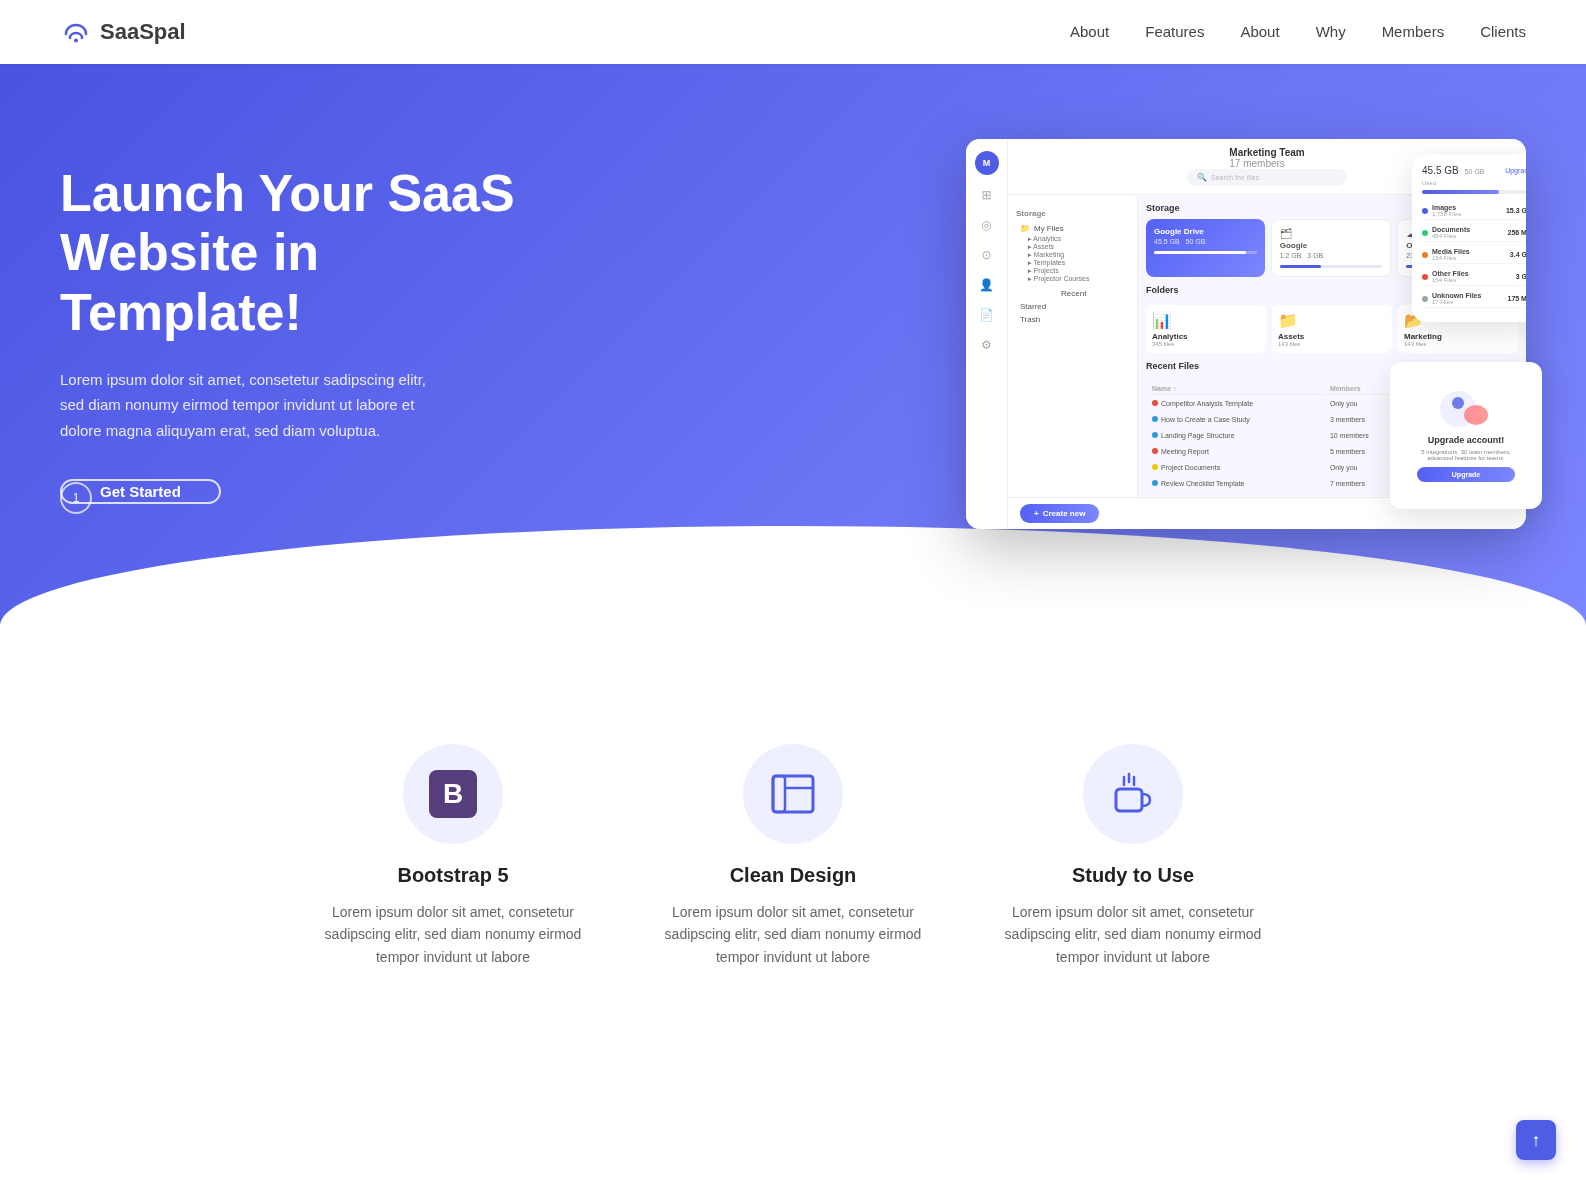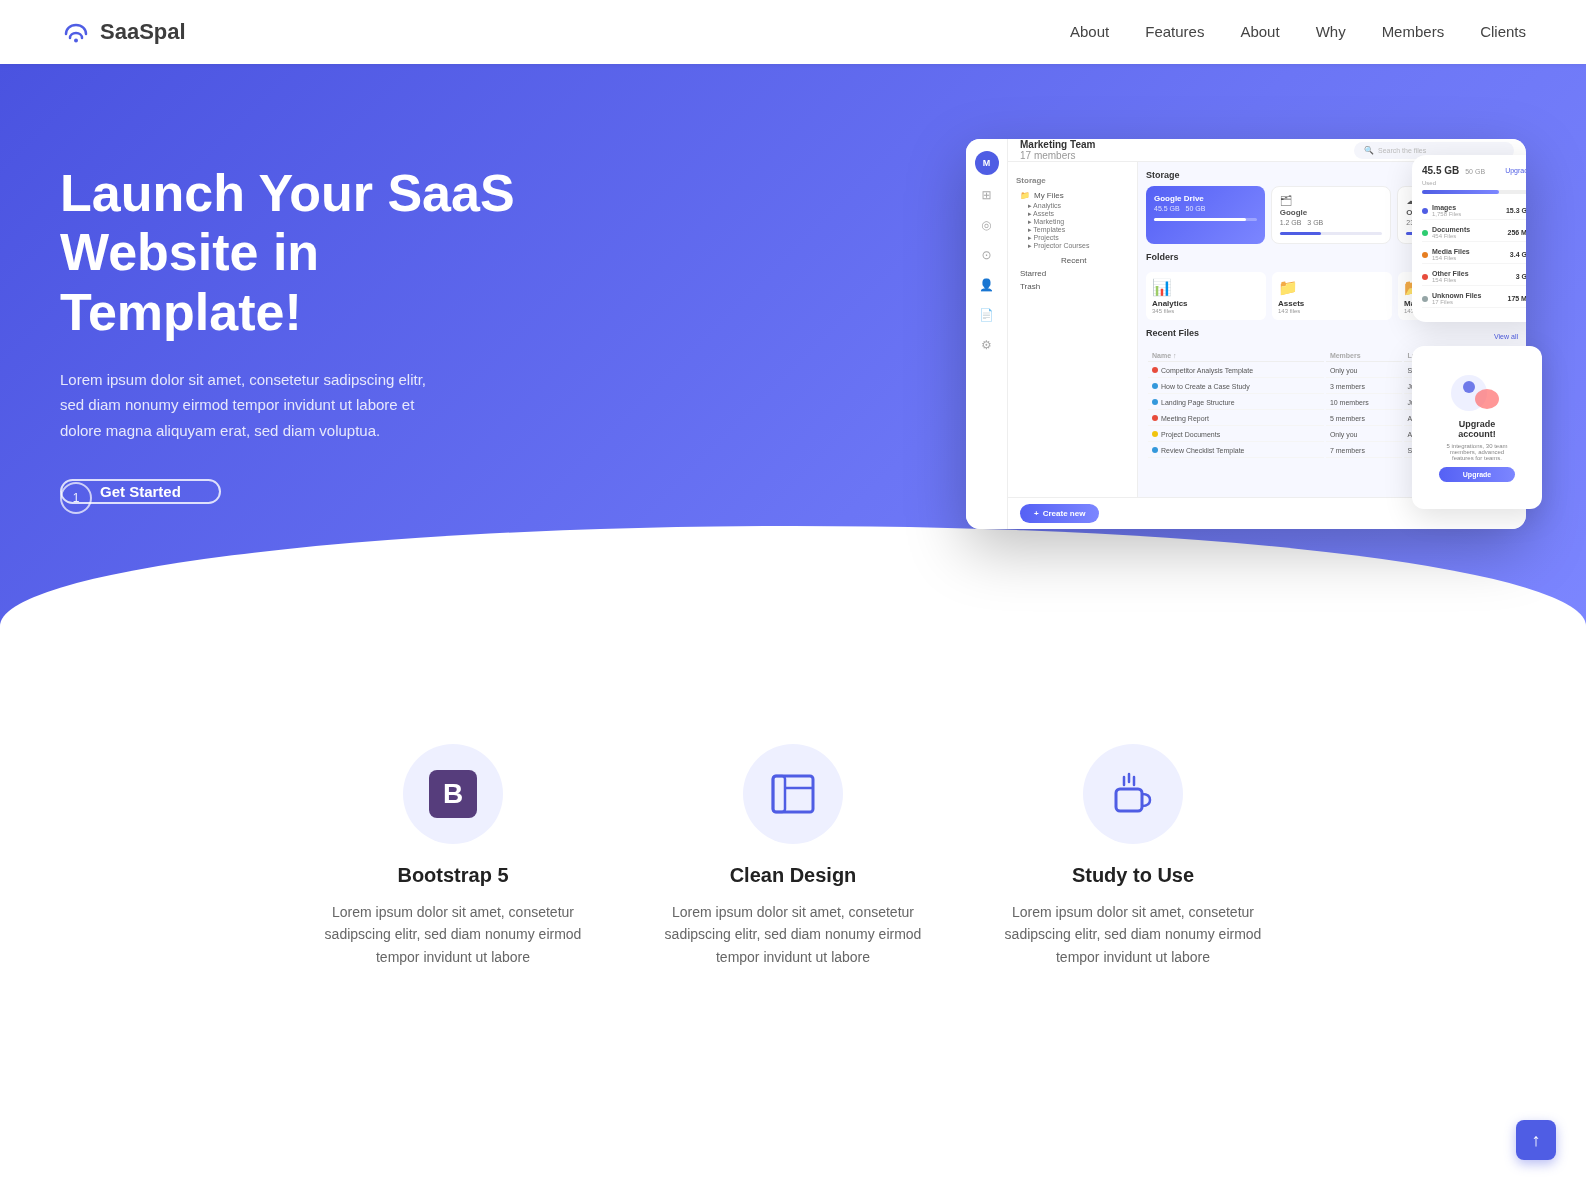--- a/index.html
+++ b/index.html
@@ -150,25 +150,26 @@
 
     
     .app-main {
       flex: 1;
       display: flex;
       flex-direction: column;
       overflow: hidden;
     }
     .app-header {
       background: #fff;
-      padding: 0 12px;
+      padding: 8px 12px;
       display: flex;
       align-items: center;
       justify-content: space-between;
       border-bottom: 1px solid #eee;
+      flex-direction: column;
     }
     .app-team-name {
       font-size: 10px;
       font-weight: 700;
       color: #333;
     }
     .app-team-sub {
       font-size: 10px;
       color: #999;
     }
@@ -311,41 +312,41 @@
       top: 16px;
       padding: 10px;
       font-size: 7px;
     }
     .storage-panel-header {
       display: flex;
       justify-content: space-between;
       align-items: center;
       margin-bottom: 4px;
     }
-    .storage-used { font-weight: 700; font-size: 10px; color: #333; }
+    .storage-used { font-weight: 400; font-size: 10px; color: #333; }
     .storage-upgrade { font-size: 7px; color: #4f5de4; cursor: pointer; }
     .storage-bar { height: 4px; border-radius: 2px; background: #eee; margin-bottom: 8px; }
     .storage-bar-fill { height: 100%; border-radius: 2px; background: linear-gradient(90deg, #4f5de4, #7c86ff); width: 70%; }
     .storage-item {
       display: flex;
       align-items: center;
       gap: 4px;
       margin-bottom: 4px;
       padding: 2px 0;
       border-bottom: 1px solid #f5f5f5;
     }
     .storage-dot { width: 6px; height: 6px; border-radius: 50%; flex-shrink: 0; }
     .storage-size { color: #333; font-weight: 600; }
 
     
     .upgrade-card {
       position: absolute;
       right: -16px;
       bottom: 20px;
-      width: 130px;
+      width: 152px;
       background: #fff;
       border-radius: 12px;
       box-shadow: 0 8px 30px rgba(0,0,0,0.12);
       padding: 27px;
       font-size: 7px;
     }
     .upgrade-illustration {
       width: 60px;
       height: 40px;
       margin: 0 auto 6px;

